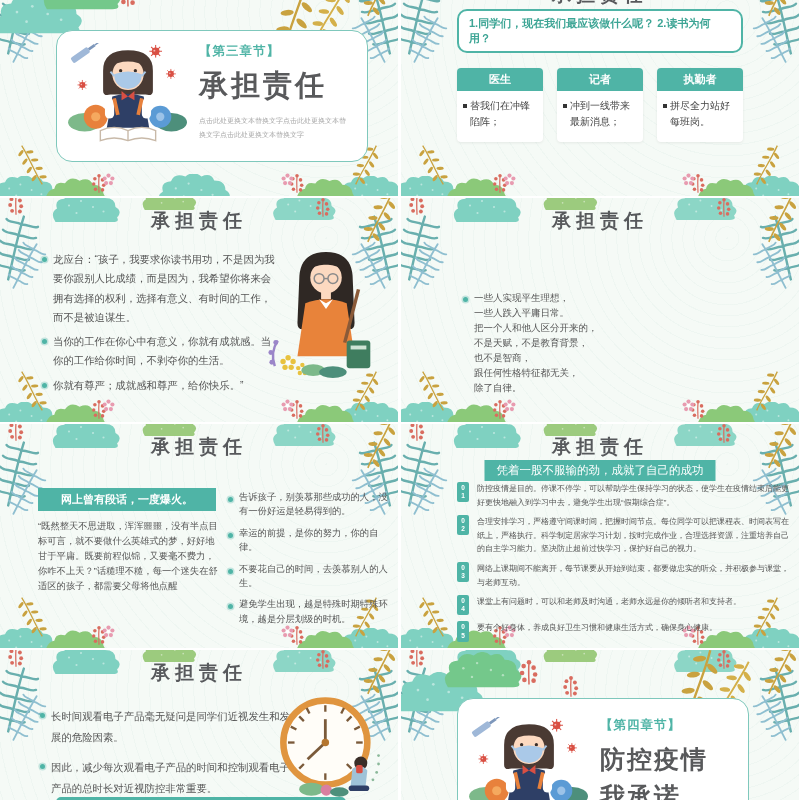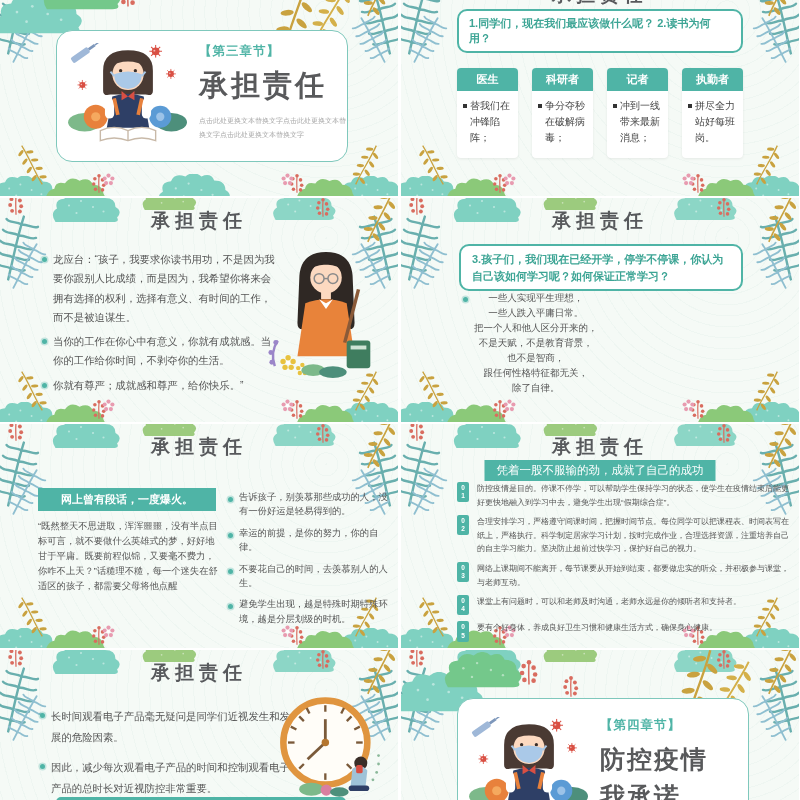--- a/index.html
+++ b/index.html
@@ -24,21 +24,21 @@
              padding:4px 0;border-radius:4px 4px 0 0;}
   .role-body{display:flex;padding:7px 4px 12px 6px;font-size:10px;color:#444;line-height:1.6;}
   .sq{width:4px;height:4px;background:#333;margin:6px 3px 0 0;flex:none;}
   
   .dot{width:5px;height:5px;border-radius:50%;background:#4fb4a6;flex:none;margin:7px 6px 0 0;
        box-shadow:0 0 0 1.5px rgba(79,180,166,.3);}
   .bullet{display:flex;color:#555;}
   .blist-quote{position:absolute;left:42px;top:52px;width:236px;}
   .blist-quote .bullet{font-size:10.4px;line-height:1.85;margin-bottom:5px;}
   
-  .cols{position:absolute;left:62px;top:92px;display:flex;gap:0;text-align:center;}
+  .cols{position:absolute;left:62px;top:92px;display:flex;gap:0;}
   .cols .bullet{font-size:9.5px;line-height:1.58;}
   .pre{white-space:pre-line;}
   
   .tealhead{position:absolute;left:38px;top:64px;width:178px;background:#4fb4a6;color:#fff;
             font-weight:700;font-size:11px;text-align:center;padding:4px 0;}
   .para{position:absolute;left:38px;top:95px;width:182px;font-size:9.3px;line-height:1.62;color:#555;}
   .vbullets{position:absolute;left:228px;top:66px;width:162px;}
   .vbullets .bullet{font-size:9.3px;line-height:1.55;margin-bottom:7px;}
   
   .banner{position:absolute;top:36px;left:50%;transform:translateX(-50%);background:#4fb4a6;
@@ -49,21 +49,21 @@
           font-weight:700;text-align:center;width:12px;padding:2px 0;border-radius:2px;
           margin-right:8px;flex:none;align-self:flex-start;}
   .ntext{font-size:8px;line-height:1.7;color:#555;}
   
   .eyebullets{position:absolute;left:40px;top:56px;width:252px;}
   .eyebullets .bullet{font-size:10.4px;line-height:2.05;margin-bottom:8px;}
   .clock-svg{position:absolute;right:12px;top:44px;width:112px;height:112px;}
   .footbar{position:absolute;left:56px;top:147px;width:290px;height:26px;background:#4fb4a6;border-radius:5px;}
   
   .cover-card{position:absolute;background:#fff;border:1.5px solid #7fc8bc;border-radius:16px;}
-  .cover-card.c1{left:56px;top:58px;width:290px;height:130px;}
+  .cover-card.c1{left:56px;top:58px;width:290px;height:130px;padding-left:20px;}
   .cover-card.c4{left:56px;top:48px;width:290px;height:172px;}
   .cover-girl{position:absolute;left:10px;top:12px;width:122px;height:106px;}
   .cover-text{position:absolute;left:142px;top:12px;width:150px;}
   .chapter{color:#4fb4a6;font-size:12.5px;font-weight:700;letter-spacing:1px;}
   .cover-title{color:#58595b;font-size:29px;font-weight:600;letter-spacing:3px;margin-top:6px;}
   .cover-title.two{font-size:25px;line-height:1.4;margin-top:8px;letter-spacing:2px;}
   .cover-desc{color:#aaa;font-size:7px;line-height:1.95;margin-top:8px;}
   .teacher-svg{position:absolute;right:8px;top:48px;width:128px;height:138px;}
 </style>
 </head>
@@ -374,27 +374,20 @@
     <div class="qbox s2">1.同学们，现在我们最应该做什么呢？ 2.读书为何用？</div>
     <div class="role-row">
       <div class="role-card">
         <div class="role-head">医生</div>
         <div class="role-body">
             <span class="sq"></span>
             <span>替我们在冲锋陷阵；</span>
           </div>
       </div>
       <div class="role-card">
-        <div class="role-head">科研者</div>
-        <div class="role-body">
-            <span class="sq"></span>
-            <span>争分夺秒在破解病毒；</span>
-          </div>
-      </div>
-      <div class="role-card">
         <div class="role-head">记者</div>
         <div class="role-body">
             <span class="sq"></span>
             <span>冲到一线带来最新消息；</span>
           </div>
       </div>
       <div class="role-card">
         <div class="role-head">执勤者</div>
         <div class="role-body">
             <span class="sq"></span>
@@ -546,21 +539,20 @@
         </svg>
     <svg class="d" style="right:92px;bottom:2px;width:18px;height:20px;color:#d96c5f">
           <use href="#s-sprig"></use>
         </svg>
     <svg class="d" style="right:104px;bottom:10px;width:13px;height:13px;color:#e89bb0">
           <use href="#s-flower"></use>
         </svg>
   </div>
 
     <h2 class="s-title">承担责任</h2>
-    <div class="qbox s4">3.孩子们，我们现在已经开学，停学不停课，你认为自己该如何学习呢？如何保证正常学习？</div>
     <div class="cols">
       <div class="bullet">
           <span class="dot"></span>
           <span class="pre">一些人实现平生理想，
 一些人跌入平庸日常。
 把一个人和他人区分开来的，
 不是天赋，不是教育背景，
 也不是智商，
 跟任何性格特征都无关，
 除了自律。</span>

